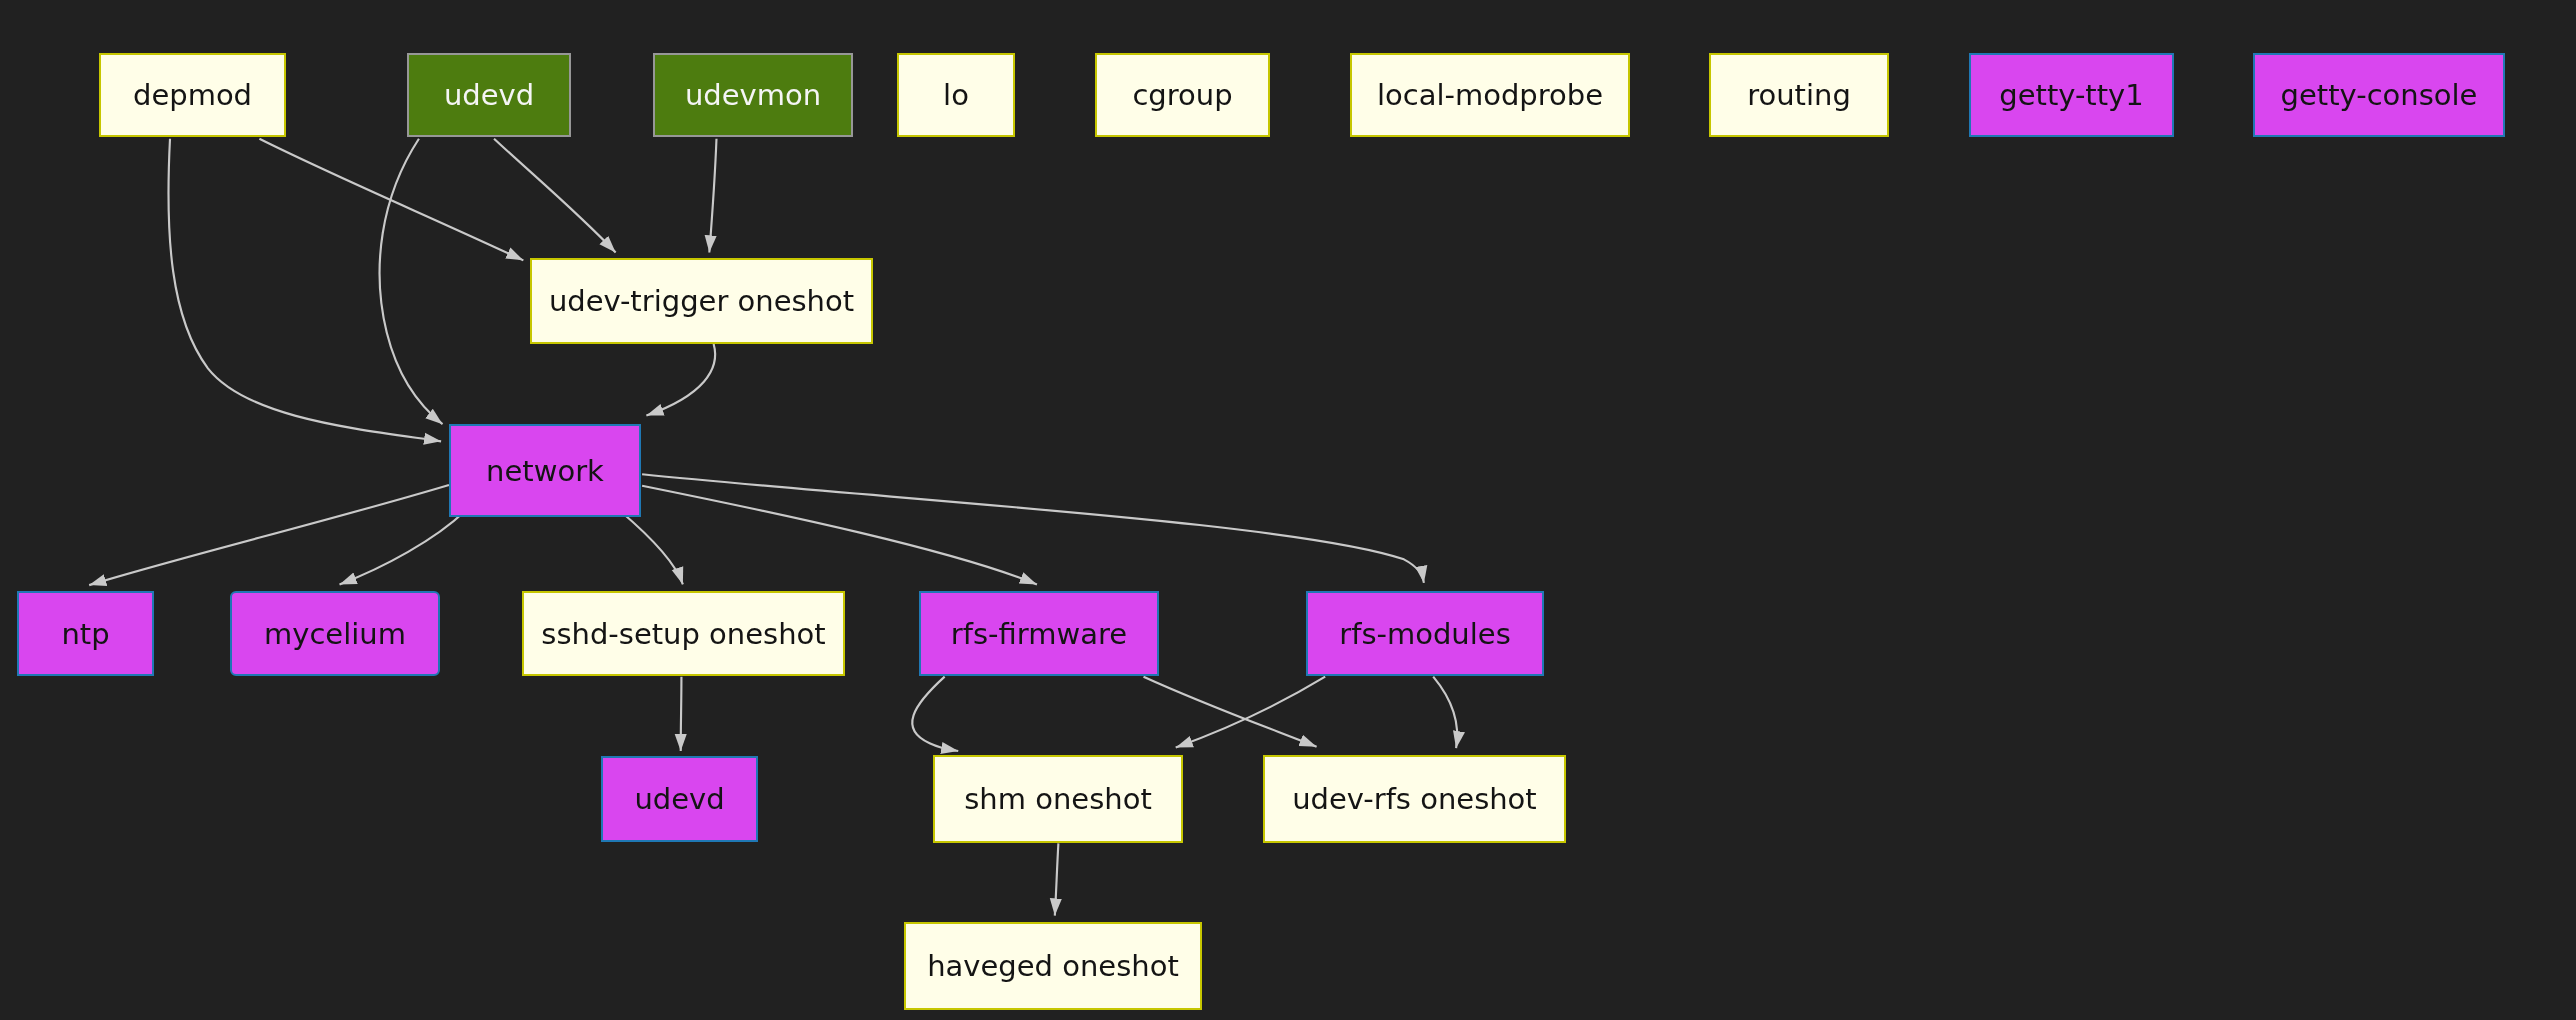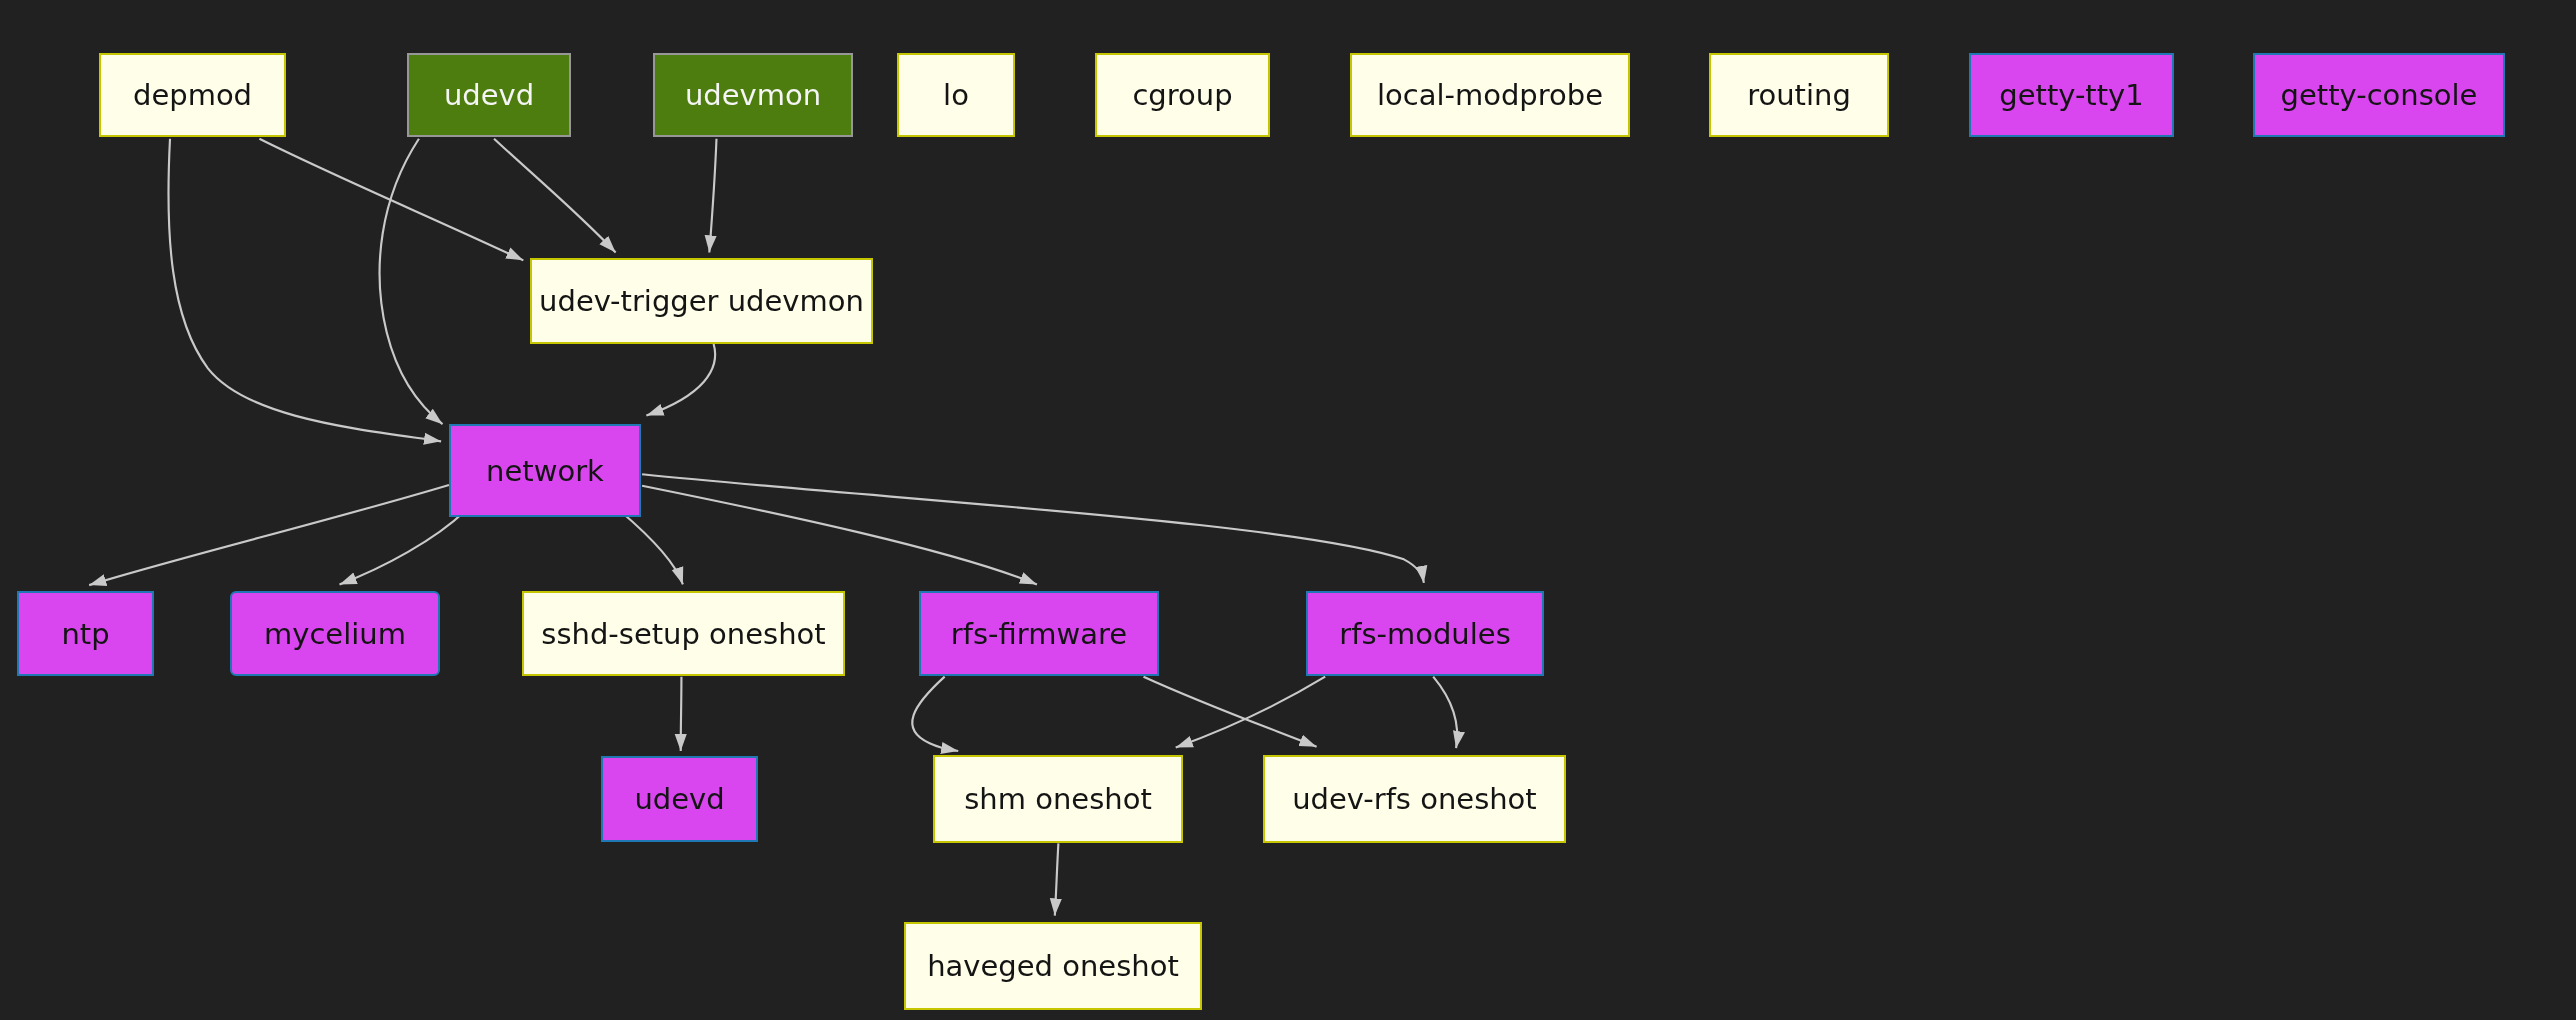--- a/index.html
+++ b/index.html
@@ -105,21 +105,21 @@
       <div class="node yellow" style="left: 1709px; top: 53px; width: 180px; height: 84px;">
         <span>routing</span>
       </div>
       <div class="node blue" style="left: 1969px; top: 53px; width: 205px; height: 84px;">
         <span>getty-tty1</span>
       </div>
       <div class="node blue" style="left: 2253px; top: 53px; width: 252px; height: 84px;">
         <span>getty-console</span>
       </div>
       <div class="node yellow" style="left: 530px; top: 258px; width: 343px; height: 86px;">
-        <span>udev-trigger udevmon</span>
+        <span>udev-trigger oneshot</span>
       </div>
       <div class="node blue" style="left: 449px; top: 424px; width: 192px; height: 93px;">
         <span>network</span>
       </div>
       <div class="node blue" style="left: 17px; top: 591px; width: 137px; height: 85px;">
         <span>ntp</span>
       </div>
       <div class="node blue" style="left: 230px; top: 591px; width: 210px; height: 85px; border-radius: 6px;">
         <span>mycelium</span>
       </div>

